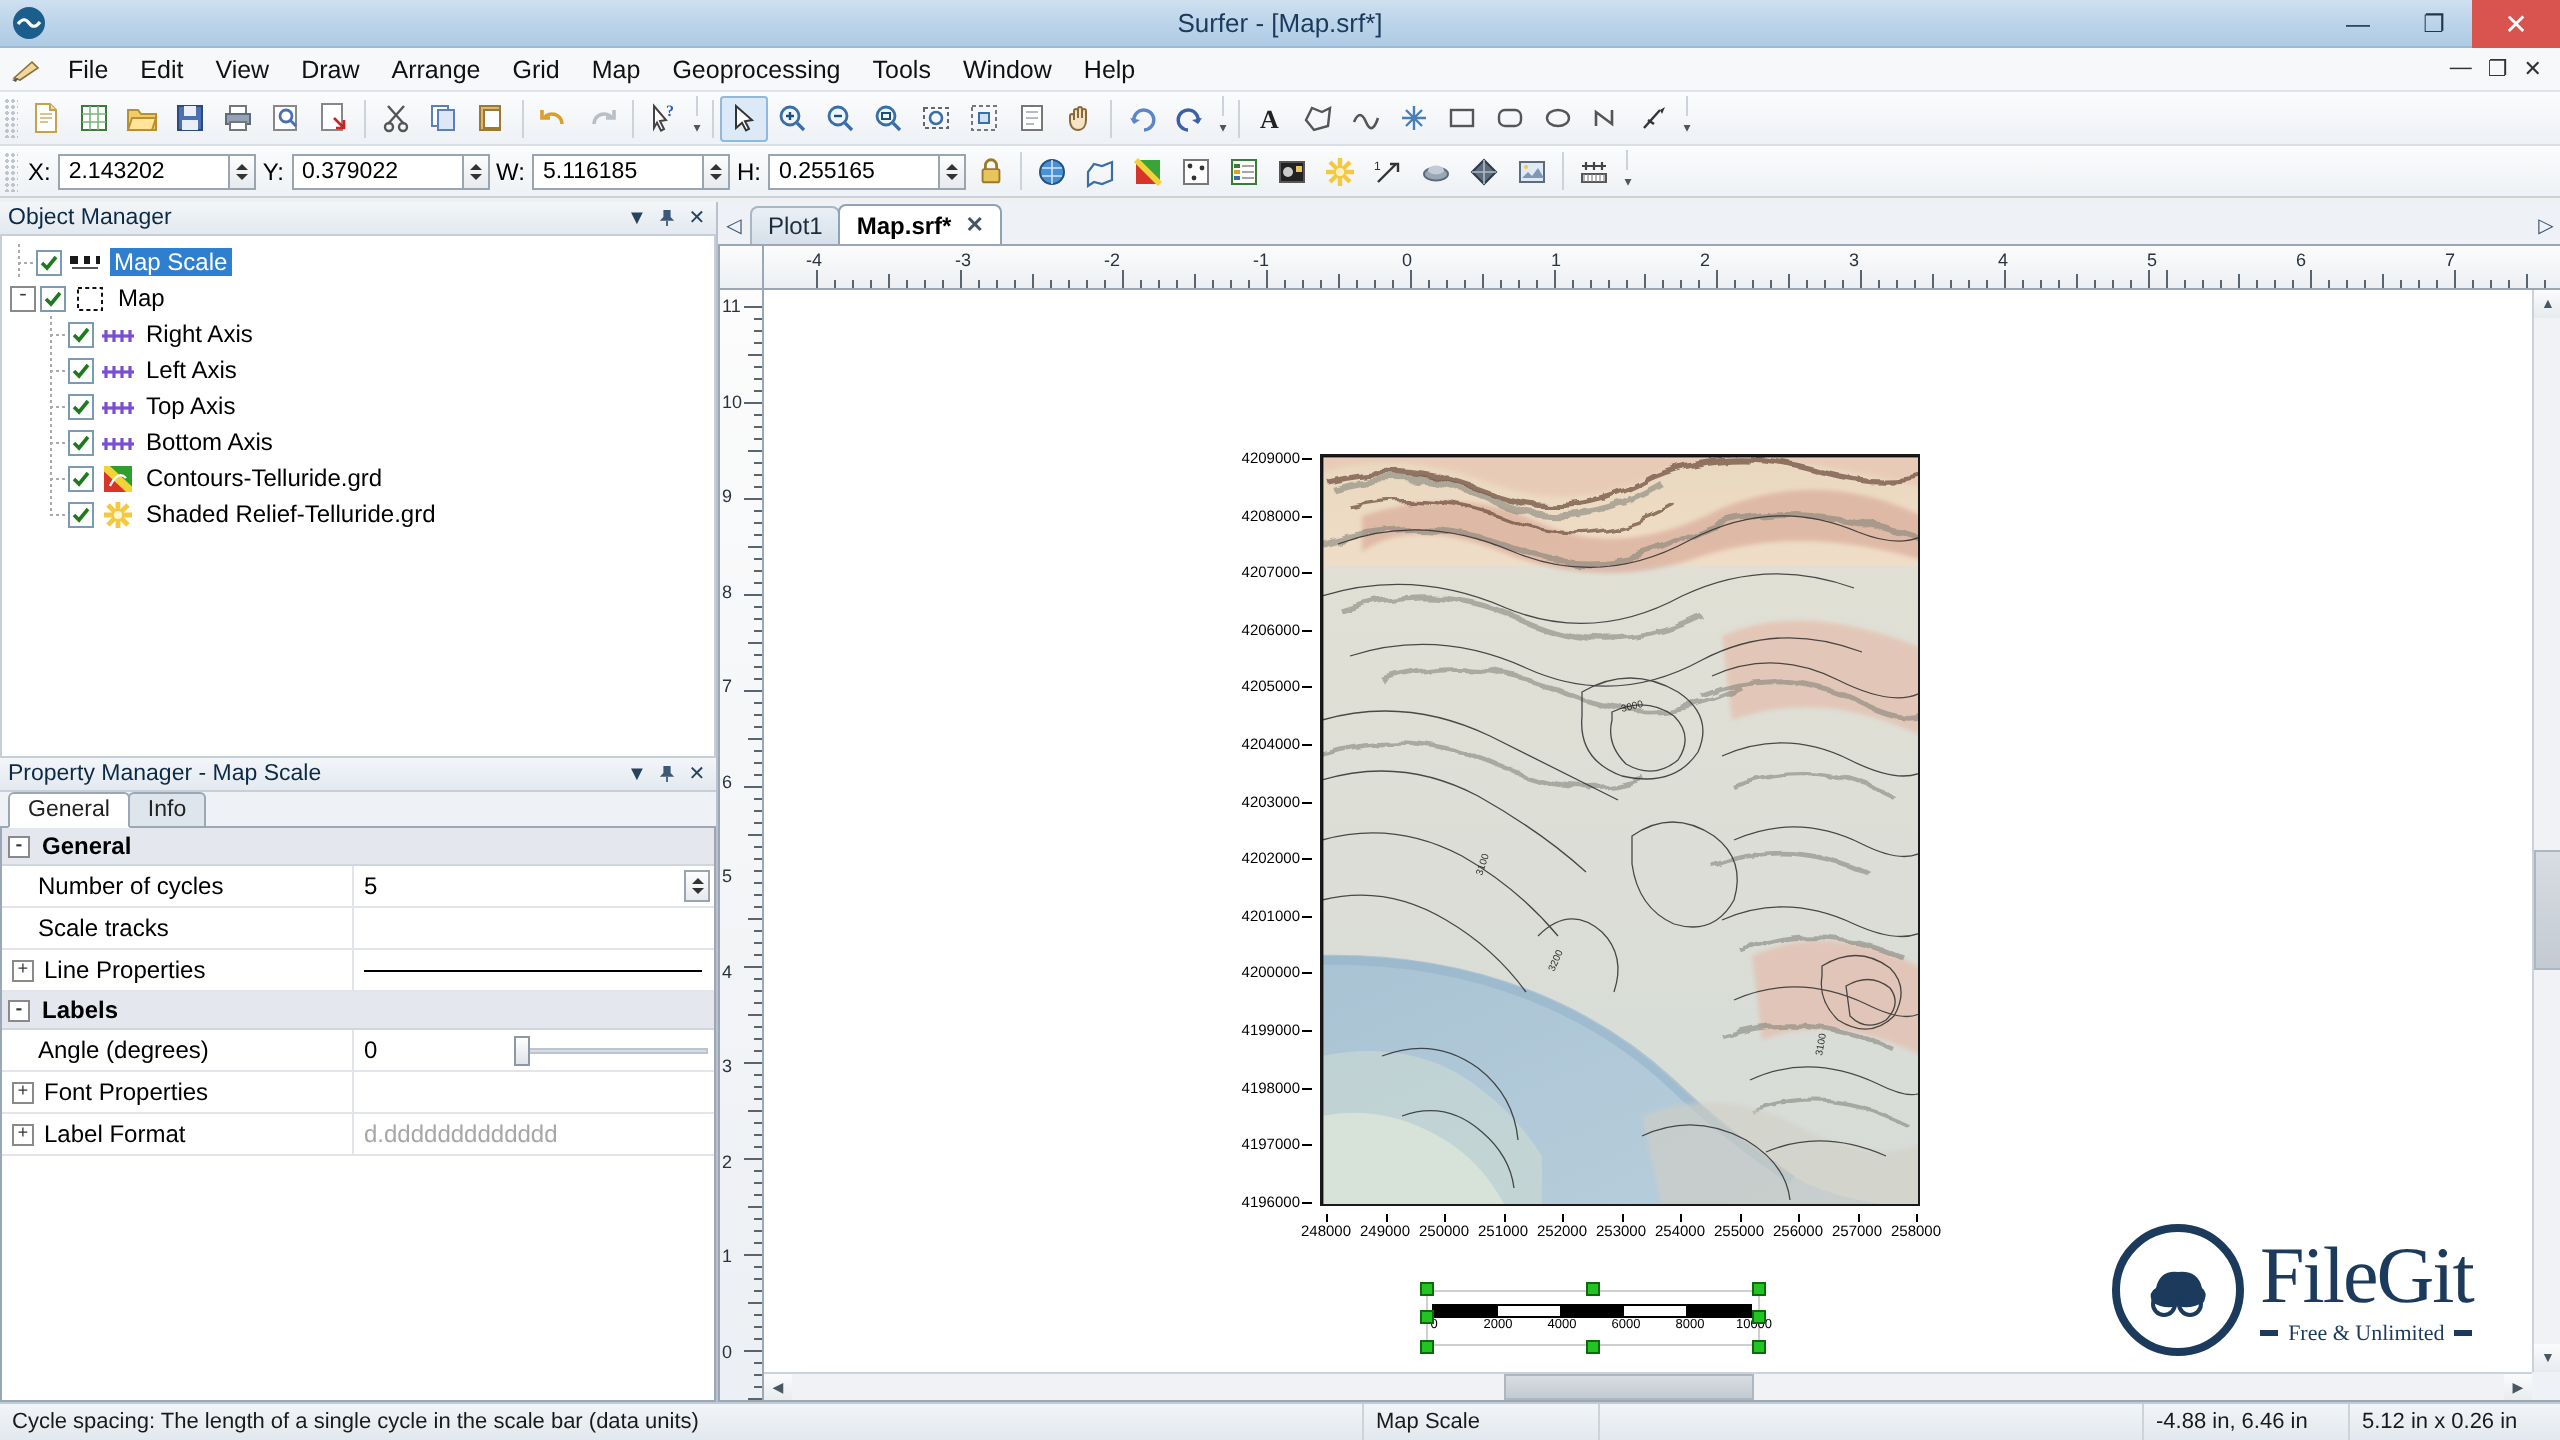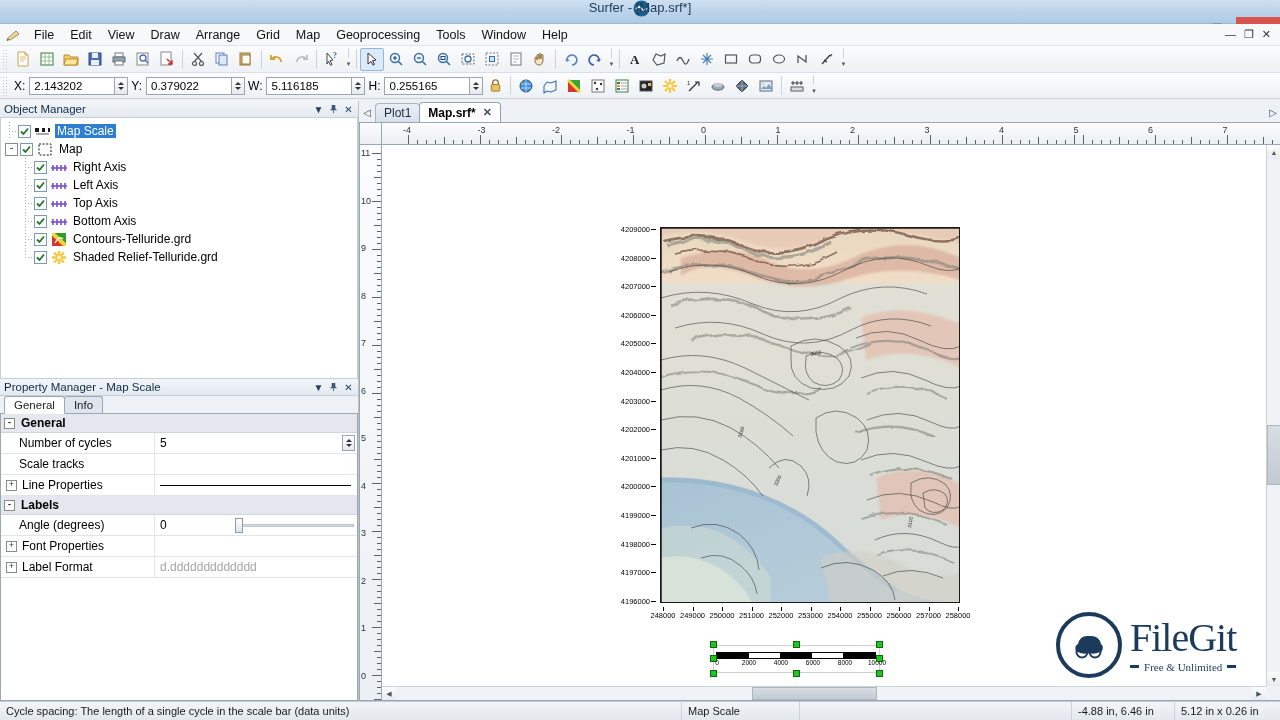--- a/index.html
+++ b/index.html
@@ -8,21 +8,20 @@
     font-family:"Liberation Sans", sans-serif;
     font-size:12px; background:#f0f0f0; position:relative;
     -webkit-font-smoothing:antialiased;
   }
 
   
   .titlebar{
     height:24px; background:linear-gradient(to bottom,#cfe0f0,#bcd4ea 50%,#aecbe5);
     display:flex; align-items:center; position:relative;
     border-bottom:1px solid #9dbad4;
-    flex-direction:column;
   }
   .app-logo{
     width:22px;height:20px;margin-left:3px;display:flex;align-items:center;justify-content:center;
   }
   .app-logo svg{display:block}
   .title-text{
     position:absolute;left:0;right:0;text-align:center;font-size:13px;color:#1b3a5c;
     pointer-events:none;
   }
   .win-btns{margin-left:auto;display:flex;height:24px;}
@@ -119,21 +118,21 @@
   .pm-tab.on{background:#fff;border-bottom:1px solid #fff;position:relative;z-index:2;
     margin-bottom:-1px;height:18px;}
   .pm-body{flex:1;background:#fff;border:1px solid #9aa7b4;border-top:none;overflow:hidden;}
   .pm-group{height:19px;display:flex;align-items:center;
     background:#e4e8ee;border-bottom:1px solid #cfd6de;font-weight:bold;font-size:12px;
     color:#000;padding-left:3px;}
   .pm-group .gexp{width:11px;height:11px;border:1px solid #8a8a8a;background:#fff;
     display:flex;align-items:center;justify-content:center;font-size:9px;line-height:1;
     margin-right:6px;font-family:"Liberation Mono",monospace;color:#333;}
   .pm-row{height:21px;display:flex;align-items:stretch;border-bottom:1px solid #e1e5ea;}
-  .pm-key{width:154px;flex:none;display:flex;align-items:center;padding-left:18px;
+  .pm-key{width:176px;flex:none;display:flex;align-items:center;padding-left:18px;
     font-size:12px;color:#000;border-right:1px solid #e1e5ea;}
   .pm-key.sub{padding-left:5px;}
   .pm-key.sel{background:#2f7fd0;color:#fff;}
   .pm-key .kexp{width:11px;height:11px;border:1px solid #8a8a8a;background:#fff;
     display:flex;align-items:center;justify-content:center;font-size:9px;line-height:1;
     margin-right:5px;font-family:"Liberation Mono",monospace;color:#333;flex:none;}
   .pm-val{flex:1;display:flex;align-items:center;padding-left:5px;font-size:12px;
     color:#000;position:relative;}
   .pm-val.grey{color:#a7a7a7;}
   .pm-spin{position:absolute;right:2px;top:2px;width:13px;height:16px;

